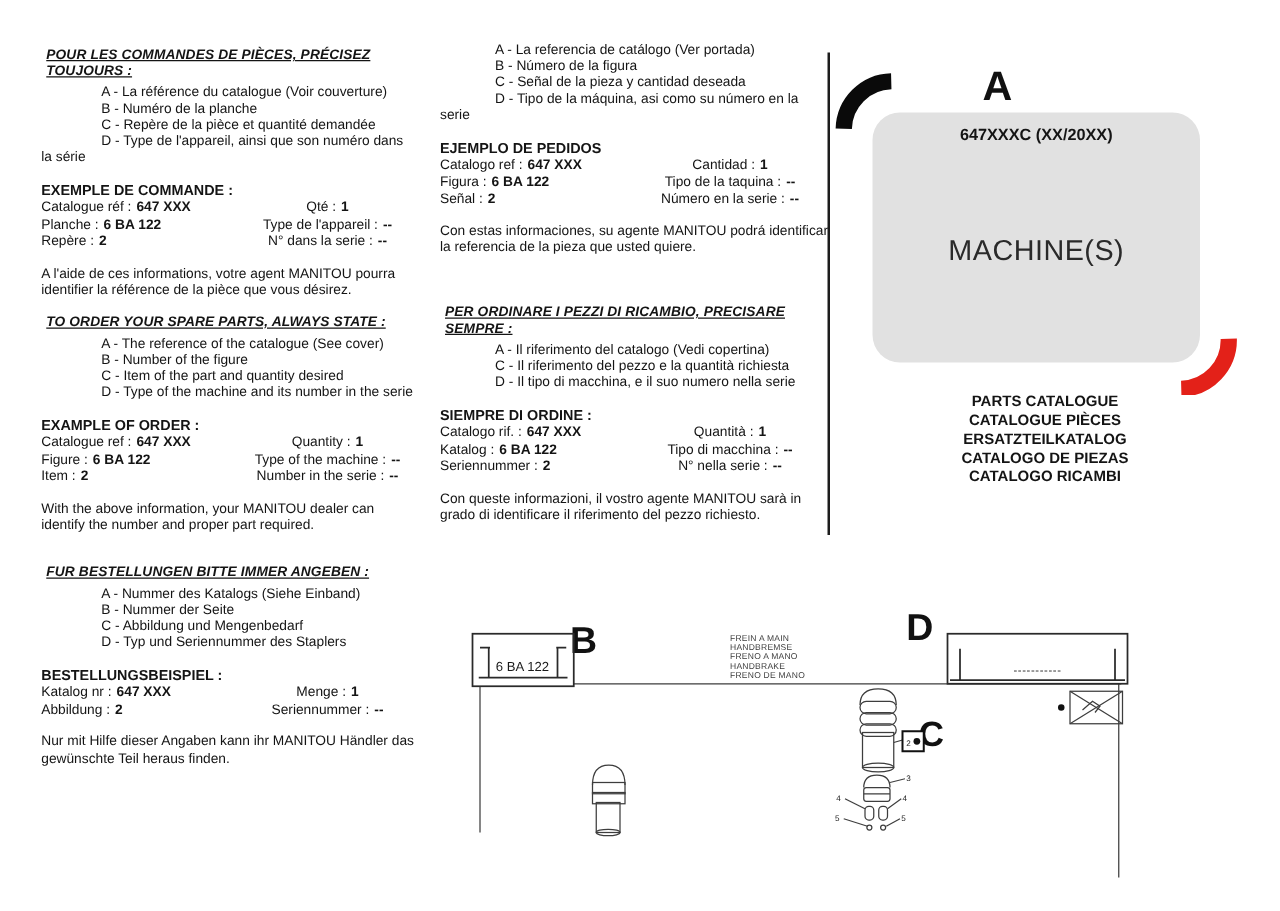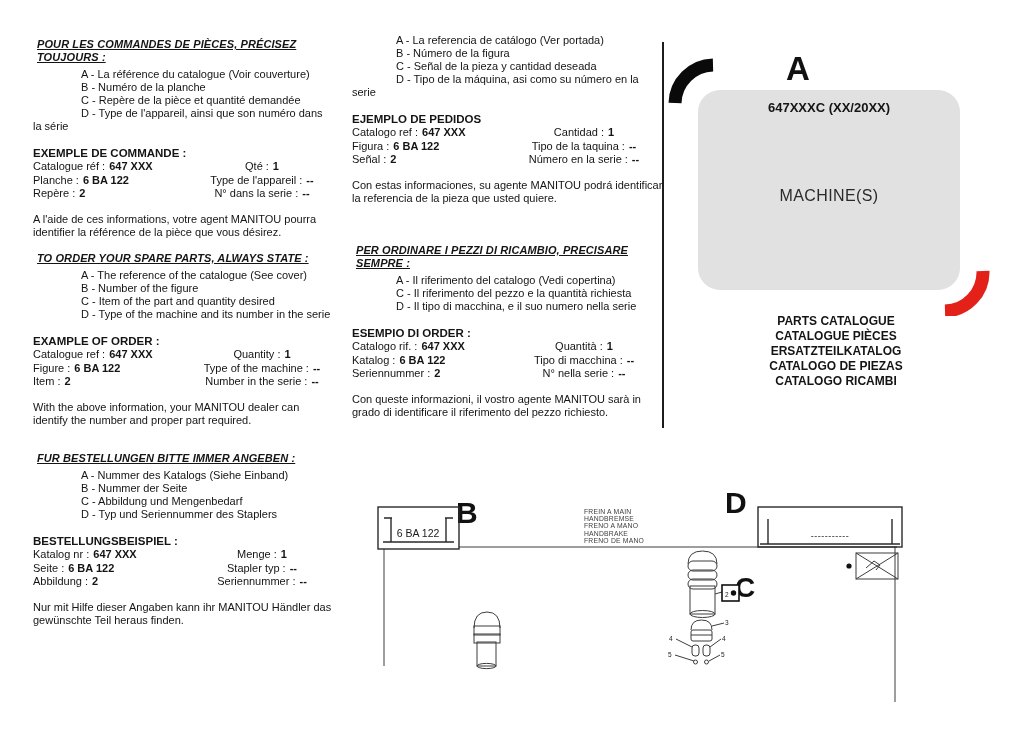--- a/index.html
+++ b/index.html
@@ -27,21 +27,21 @@
   .big-letter{font-weight:bold;color:#111;}
   .label-a{left:786px;top:50px;font-size:33px;}
   .label-b{left:456px;top:496px;font-size:30px;}
   .label-c{left:735px;top:572px;font-size:28px;}
   .label-d{left:725px;top:486px;font-size:30px;}
   .machine-box{left:698px;top:90px;width:262px;height:200px;background:#e1e1e1;
                border-radius:22px;}
   .machine-ref{position:absolute;top:10px;left:0;width:100%;text-align:center;
                font-weight:bold;font-size:13px;}
   .machine-name{position:absolute;top:97px;left:0;width:100%;text-align:center;
-                font-size:16px;letter-spacing:.4px;color:#2a2a2a;}
+                font-size:23px;letter-spacing:.4px;color:#2a2a2a;}
   .catalog-titles{left:716px;top:314px;width:240px;text-align:center;
                   font-weight:bold;font-size:12px;line-height:15px;}
   
   .brake-labels{left:584px;top:508px;font-size:6.8px;line-height:7.2px;
                 color:#3c3c3c;letter-spacing:.2px;}
   svg .ln{stroke:#3d3d3d;stroke-width:1;fill:none;}
   svg .lnb{stroke:#2a2a2a;stroke-width:1.4;fill:none;}
   svg text{font-family:"Liberation Sans",sans-serif;fill:#1a1a1a;}
   .fig-label{font-size:10.5px;}
   .tiny{font-size:6.5px;fill:#222;}
@@ -98,24 +98,20 @@
   <div class="item">A - Nummer des Katalogs (Siehe Einband)</div>
   <div class="item">B - Nummer der Seite</div>
   <div class="item">C - Abbildung und Mengenbedarf</div>
   <div class="item">D - Typ und Seriennummer des Staplers</div>
   <h3>BESTELLUNGSBEISPIEL :</h3>
   <div class="row">
     <span class="c1"><span>Katalog nr :</span><b>647 XXX</b></span>
     <span class="c2"><span>Menge :</span><b>1</b></span>
   </div>
   <div class="row">
-    <span class="c1"><span>Seite :</span><b>6 BA 122</b></span>
-    <span class="c2"><span>Stapler typ :</span><b>--</b></span>
-  </div>
-  <div class="row">
     <span class="c1"><span>Abbildung :</span><b>2</b></span>
     <span class="c2"><span>Seriennummer :</span><b>--</b></span>
   </div>
   <p>Nur mit Hilfe dieser Angaben kann ihr MANITOU Händler das gewünschte Teil heraus finden.</p>
 </section>
 
 <section class="lang col-mid" style="left:352px;top:34px;">
   <div class="item">A - La referencia de catálogo (Ver portada)</div>
   <div class="item">B - Número de la figura</div>
   <div class="item">C - Señal de la pieza y cantidad deseada</div>
@@ -134,21 +130,21 @@
     <span class="c2"><span>Número en la serie :</span><b>--</b></span>
   </div>
   <p>Con estas informaciones, su agente MANITOU podrá identificar la referencia de la pieza que usted quiere.</p>
 </section>
 
 <section class="lang col-mid" style="left:352px;top:240px;">
   <h2>PER ORDINARE I PEZZI DI RICAMBIO, PRECISARE SEMPRE :</h2>
   <div class="item">A - Il riferimento del catalogo (Vedi copertina)</div>
   <div class="item">C - Il riferimento del pezzo e la quantità richiesta</div>
   <div class="item">D - Il tipo di macchina, e il suo numero nella serie</div>
-  <h3>ESEMPIO DI ORDER :</h3>
+  <h3>SIEMPRE DI ORDINE :</h3>
   <div class="row">
     <span class="c1"><span>Catalogo rif. :</span><b>647 XXX</b></span>
     <span class="c2"><span>Quantità :</span><b>1</b></span>
   </div>
   <div class="row">
     <span class="c1"><span>Katalog :</span><b>6 BA 122</b></span>
     <span class="c2"><span>Tipo di macchina :</span><b>--</b></span>
   </div>
   <div class="row">
     <span class="c1"><span>Seriennummer :</span><b>2</b></span>

